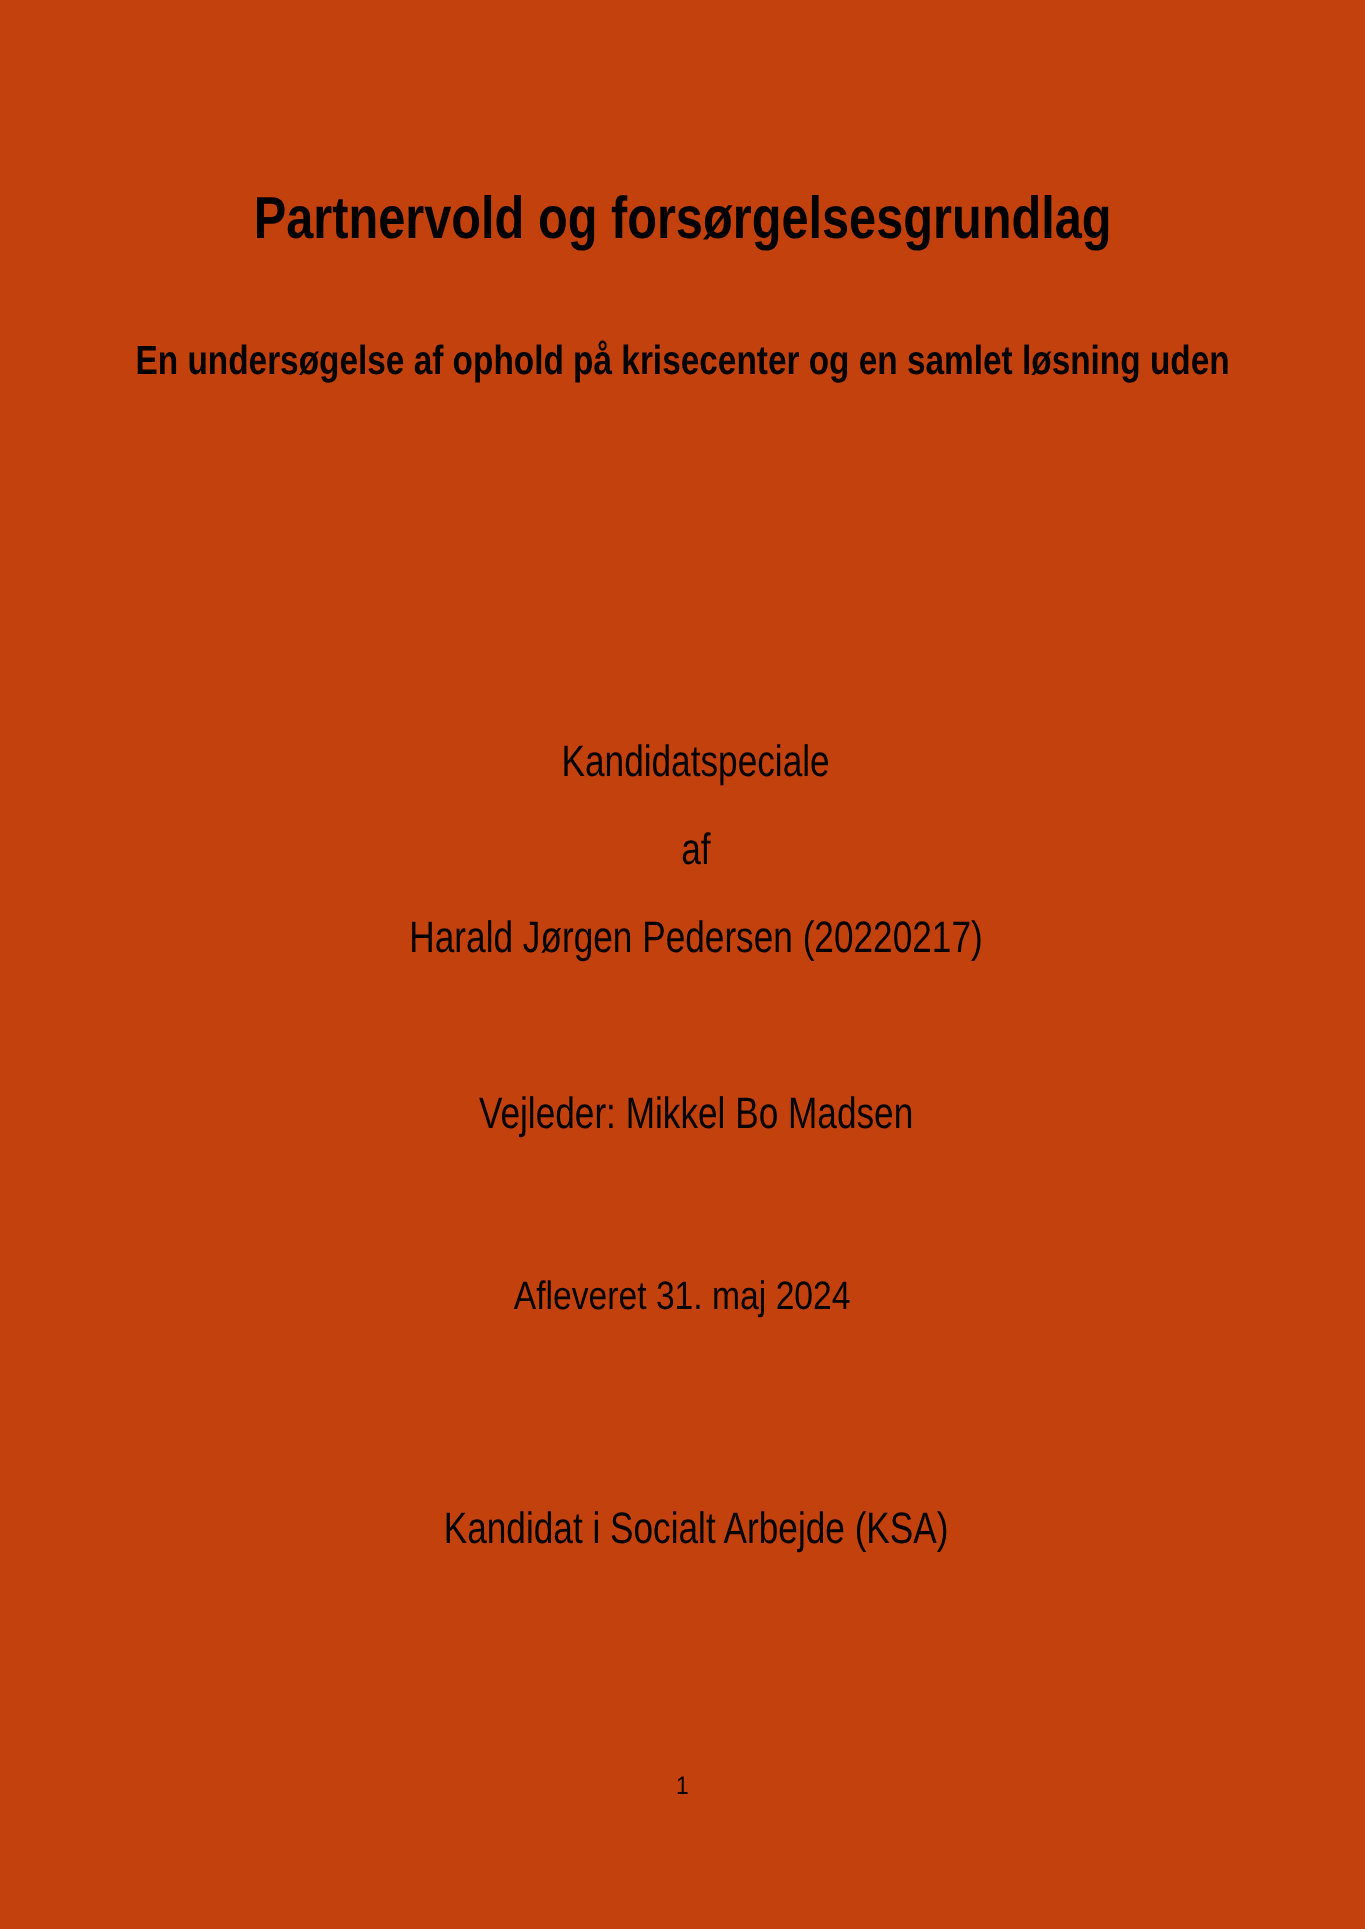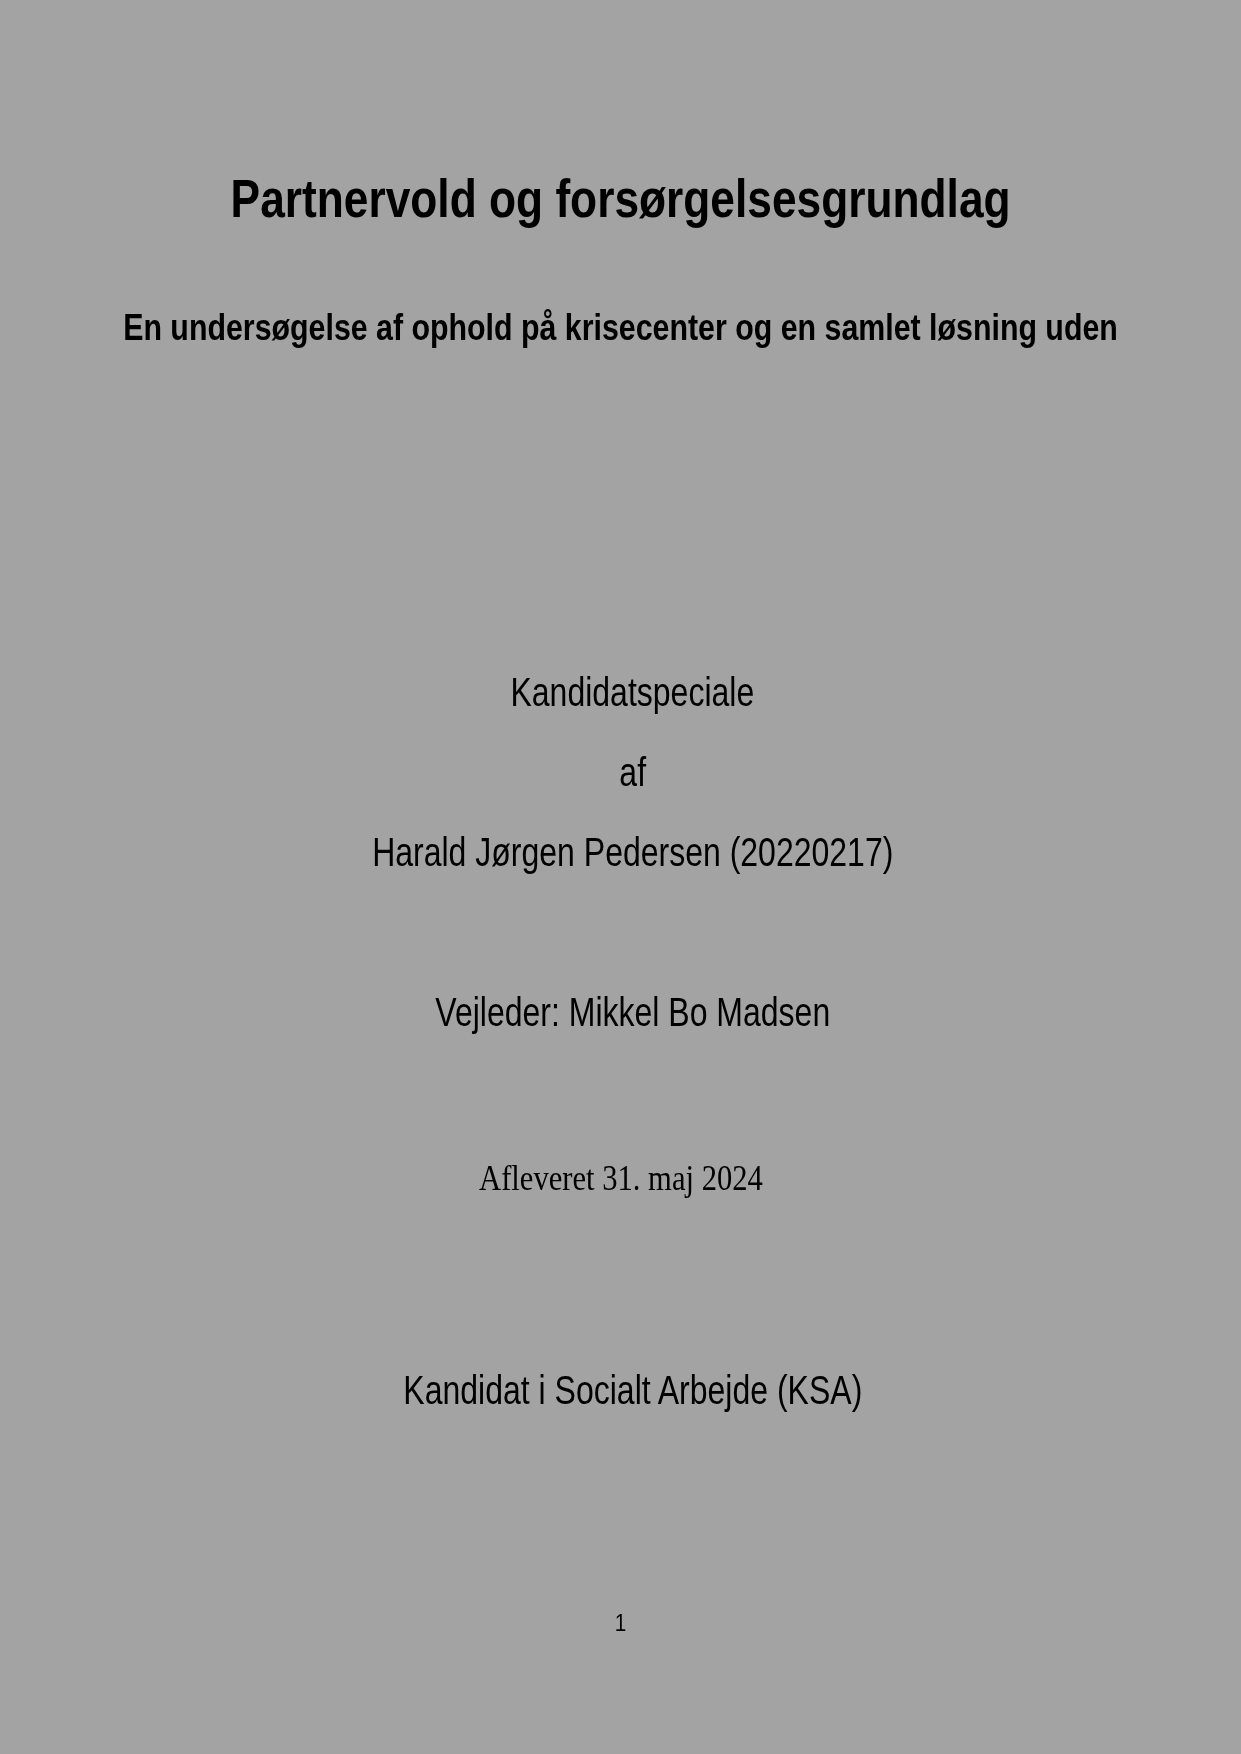--- a/index.html
+++ b/index.html
@@ -4,21 +4,21 @@
 <style>
   html, body {
     margin: 0;
     padding: 0;
     background: #ffffff;
   }
   .page {
     position: relative;
     width: 1241px;
     height: 1754px;
-    background: #a3a3a3;
+    background: #c2410c;
     color: #000000;
     font-family: "Liberation Sans", sans-serif;
     overflow: hidden;
     margin: 0 auto;
   }
   .center-line {
     position: absolute;
     left: 0;
     width: 100%;
     text-align: center;
@@ -50,21 +50,20 @@
     font-weight: 400;
     padding-left: 12px;
   }
   .bigblock .line { height: 80px; line-height: 80px; }
   .block-author { top: 652px; }
   .block-supervisor { top: 972px; }
   .metablock {
     top: 1150px;
     font-size: 36px;
     font-weight: 400;
-    font-family: Liberation Serif, serif;
   }
   .metablock .line { height: 56px; line-height: 56px; }
   .metablock .sx { transform: scaleX(0.85); }
   .block-program { top: 1350px; }
   .footer-pagenum {
     top: 1610px;
     font-size: 23px;
     font-weight: 400;
   }
   .footer-pagenum .sx { transform: scaleX(0.9); }

